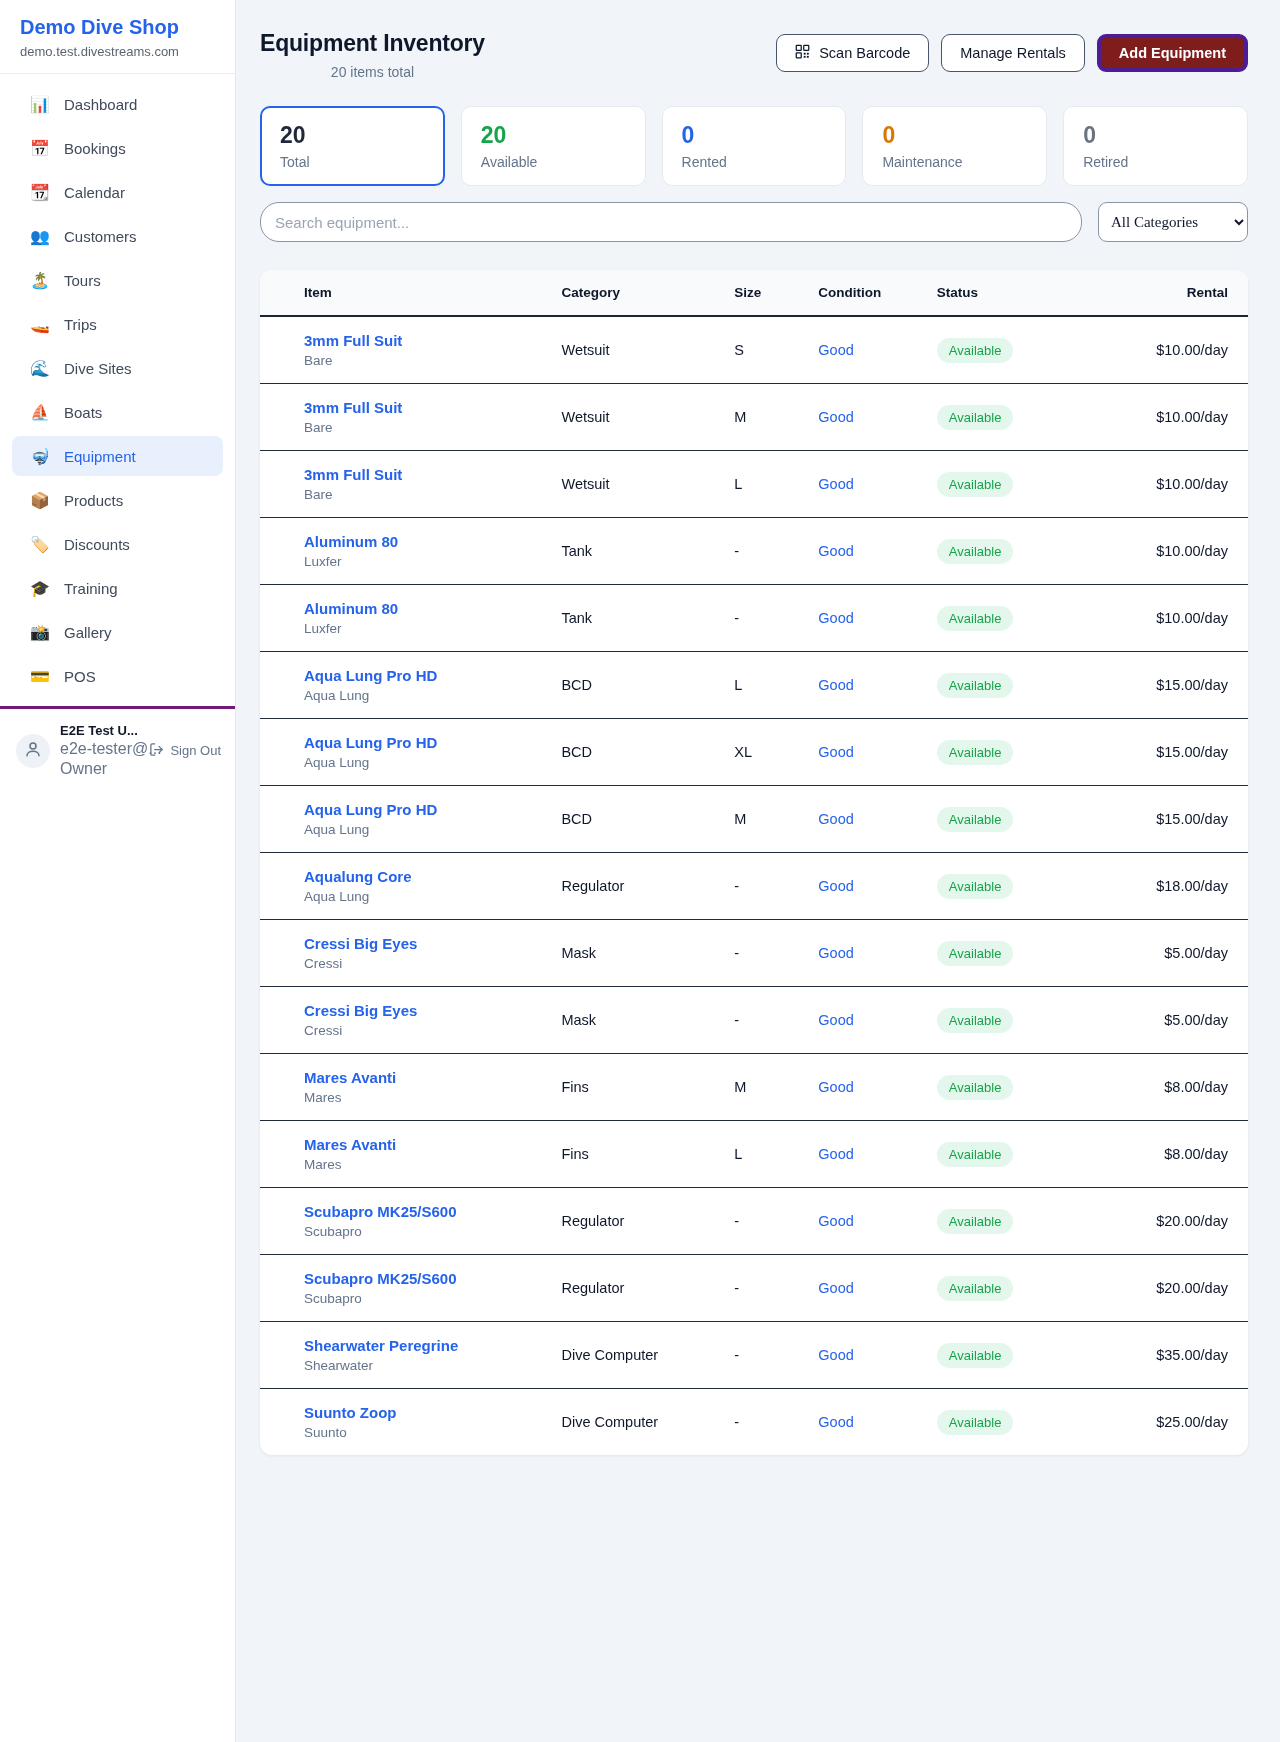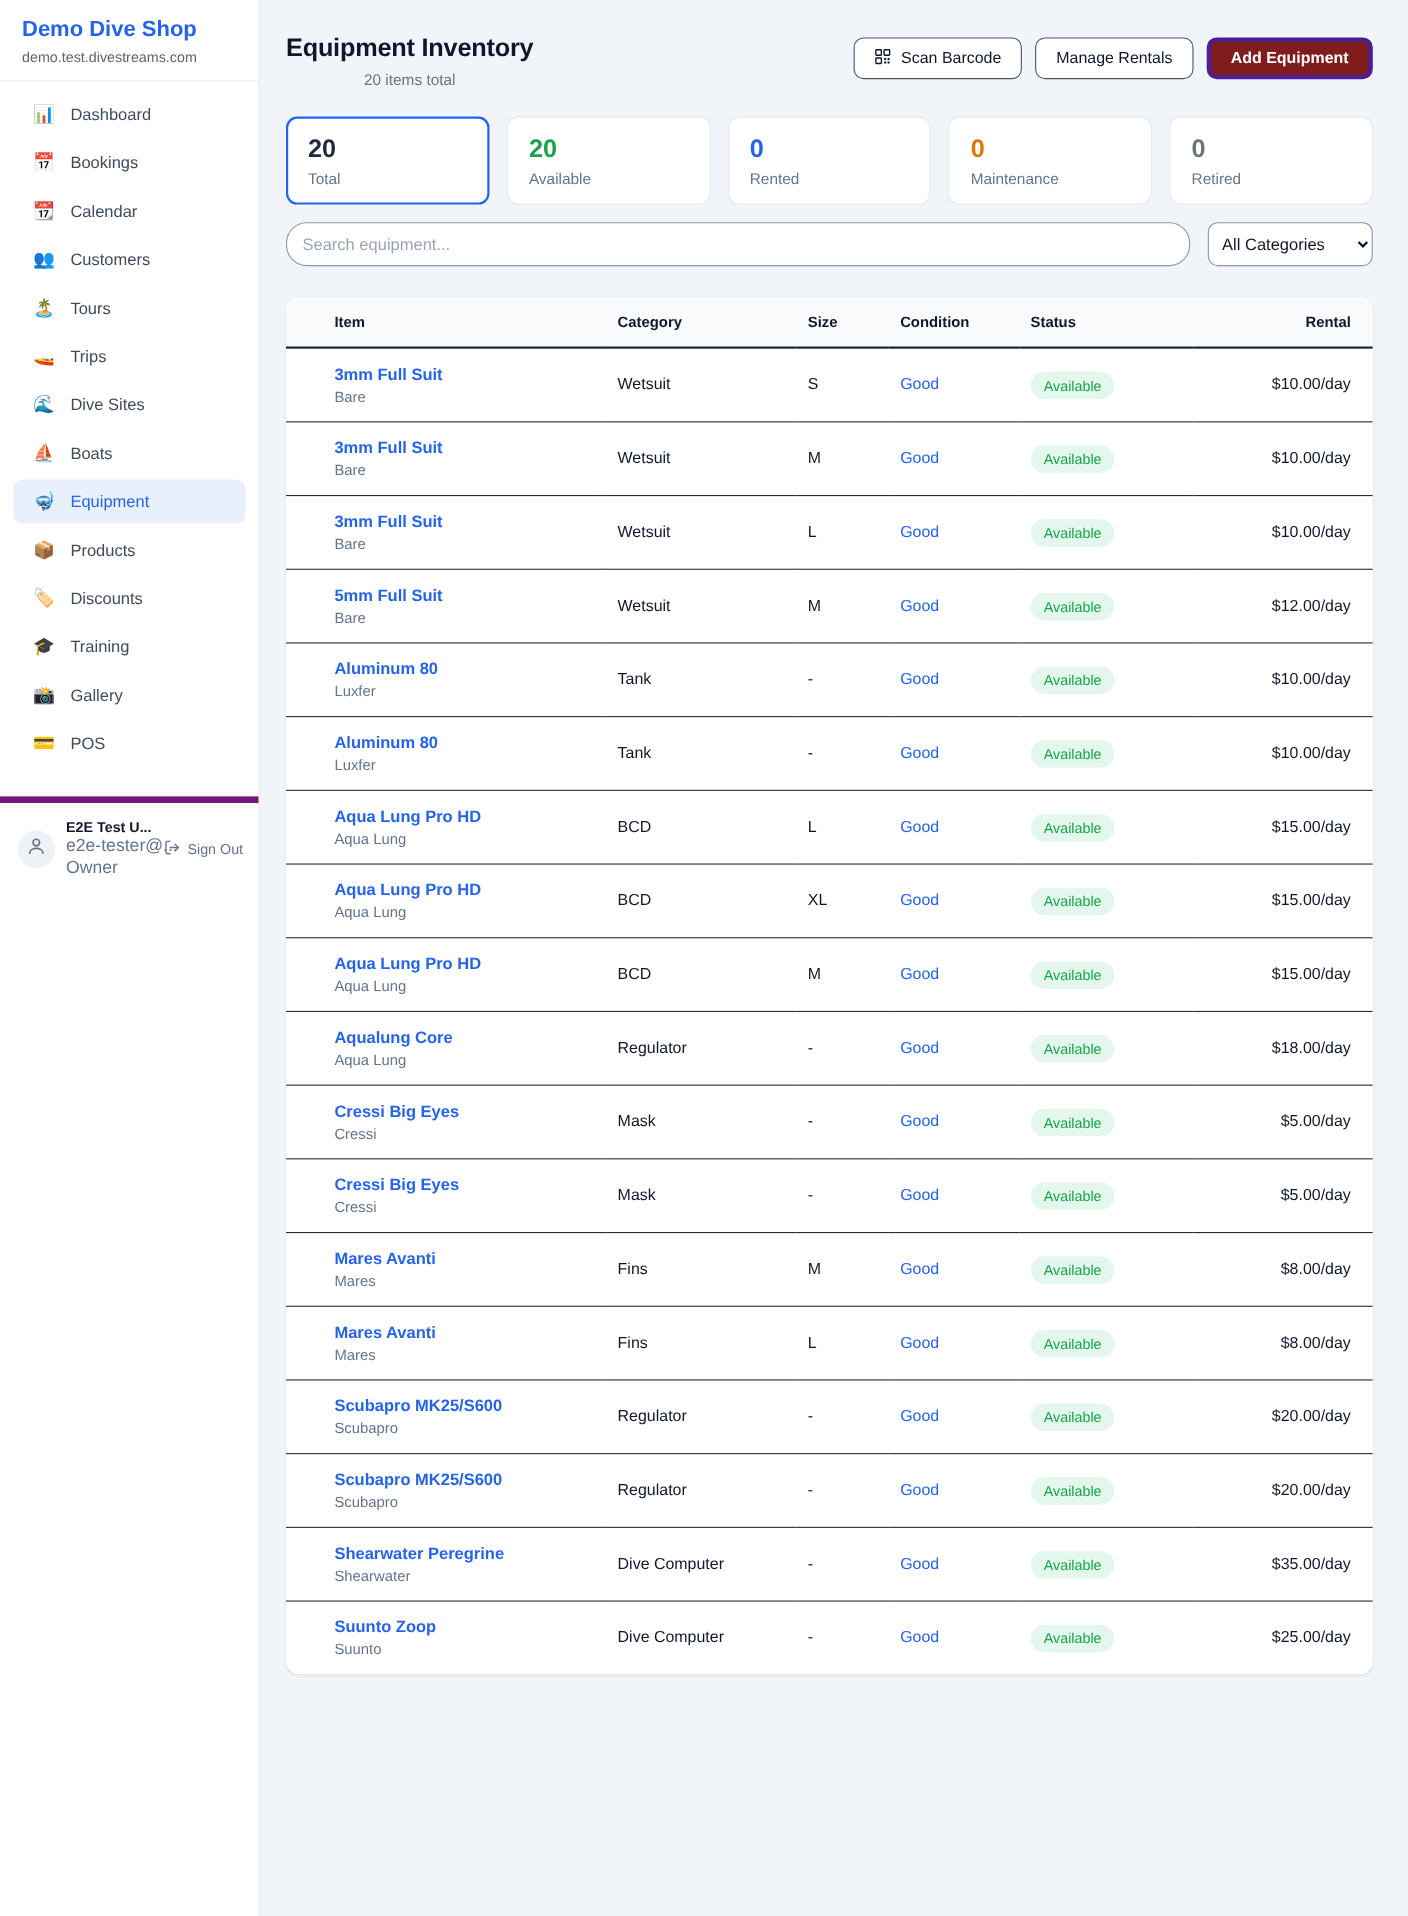--- a/index.html
+++ b/index.html
@@ -15,21 +15,21 @@
   
   .sidebar { width:236px; background:#ffffff; border-right:1px solid #e2e8f0; flex-shrink:0; }
   .brand-block { padding:16px 20px 14px 20px; border-bottom:1px solid #e9edf2; }
   .brand { font-size:20px; font-weight:800; color:#2563eb; cursor:pointer; }
   .domain { font-size:13px; color:#5b6472; margin-top:5px; }
   .nav { padding:10px 12px 6px 12px; }
   .nav-item { display:flex; align-items:center; gap:14px; height:40px; padding:0 18px;
               border-radius:8px; font-size:15px; color:#3f4a5a; cursor:pointer; margin-bottom:4px; }
   .nav-item.active { background:#e9f0fd; color:#2563eb; }
   .nav-icon { font-size:16px; width:20px; text-align:center; }
-  .user-block { border-top:6px solid #701a75; margin-top:18px; padding:14px 14px 14px 16px;
+  .user-block { border-top:3px solid #701a75; margin-top:0; padding:14px 14px 14px 16px;
                 display:flex; align-items:center; gap:10px; }
   .avatar { width:34px; height:34px; border-radius:50%; background:#eef1f5; flex-shrink:0;
             display:flex; align-items:center; justify-content:center; }
   .user-info { flex:1; min-width:0; }
   .user-name { font-size:13px; font-weight:700; color:#111827; white-space:nowrap; }
   .user-email, .user-role { font-size:16px; color:#64748b; margin-top:2px; white-space:nowrap; }
   .signout { display:flex; align-items:center; gap:6px; background:none; border:none;
              color:#64748b; font-size:13px; cursor:pointer; white-space:nowrap; padding:0;
              font-family:inherit; }
 
@@ -55,21 +55,21 @@
   .stat-card.gray   .stat-value { color:#6b7280; }
   .stat-label { font-size:14px; color:#64748b; margin-top:5px; }
 
   .filter-row { display:flex; gap:16px; margin-top:16px; }
   .search-input { flex:1; height:40px; border:1px solid #8b96a5; border-radius:19px;
                   padding:0 14px; font-size:15px; color:#0f172a; background:#fff; outline:none;
                   font-family:inherit; }
   .search-input::placeholder { color:#9aa4b2; }
   .category-select { width:150px; height:40px; border:1px solid #8b96a5; border-radius:9px;
                      background:#fff; font-size:15px; color:#0f172a; padding:0 8px;
-                     font-family:Liberation Sans, sans-serif; }
+                     font-family:Liberation Serif, serif; }
 
   .table-card { margin:28px 0 30px 0; background:#ffffff; border-radius:12px; overflow:hidden;
                 box-shadow:0 1px 3px rgba(16,24,40,.08); }
   table { width:100%; border-collapse:collapse; table-layout:fixed; }
   thead th { background:#f8fafc; text-align:left; font-size:13.5px; font-weight:700;
              color:#0f172a; padding:15px 10px; border-bottom:2px solid #1a2532; }
   thead th:first-child { padding-left:44px; }
   thead th.right { text-align:right; padding-right:20px; }
   tbody tr { border-bottom:1px solid #222c3a; }
   tbody tr:last-child { border-bottom:none; }
@@ -292,31 +292,20 @@
                 <div class="item-brand">Bare</div>
               </td>
               <td>Wetsuit</td>
               <td>L</td>
               <td><span class="cond-link">Good</span></td>
               <td><span class="badge">Available</span></td>
               <td class="c-rental">$10.00/day</td>
             </tr>
             <tr class="row">
               <td>
-                <a class="item-name">5mm Full Suit</a>
-                <div class="item-brand">Bare</div>
-              </td>
-              <td>Wetsuit</td>
-              <td>M</td>
-              <td><span class="cond-link">Good</span></td>
-              <td><span class="badge">Available</span></td>
-              <td class="c-rental">$12.00/day</td>
-            </tr>
-            <tr class="row">
-              <td>
                 <a class="item-name">Aluminum 80</a>
                 <div class="item-brand">Luxfer</div>
               </td>
               <td>Tank</td>
               <td>-</td>
               <td><span class="cond-link">Good</span></td>
               <td><span class="badge">Available</span></td>
               <td class="c-rental">$10.00/day</td>
             </tr>
             <tr class="row">

